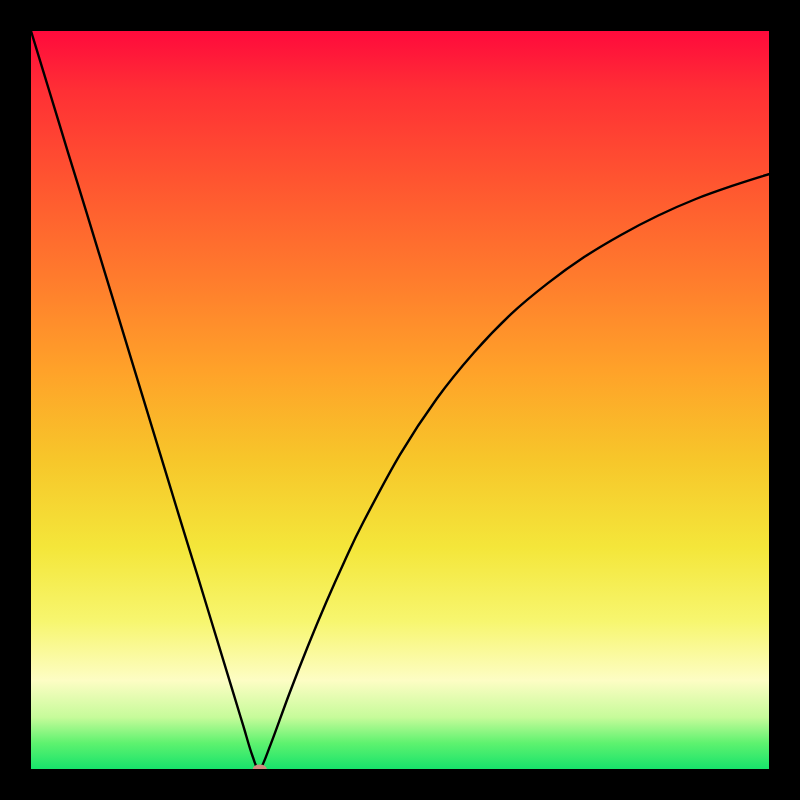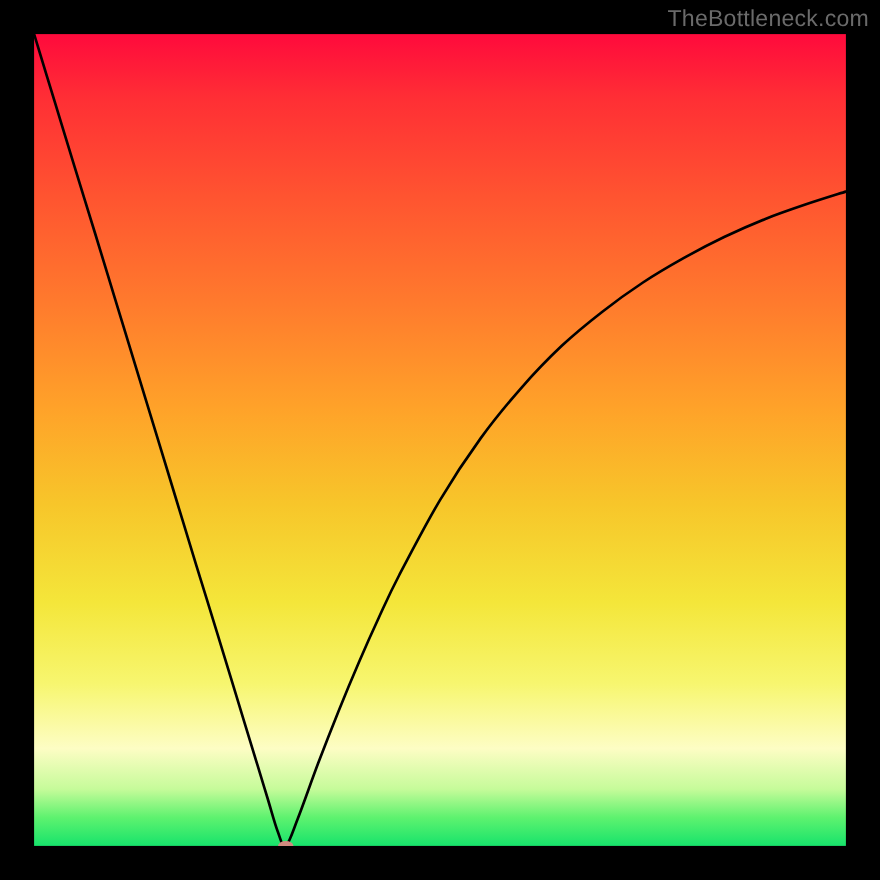--- a/index.html
+++ b/index.html
@@ -62,15 +62,14 @@
 
 <div class="frame">
 
   <div class="plot-area">
     <svg class="curve-svg" viewBox="0 0 738 738" preserveAspectRatio="none">
       <path id="curve-path" fill="none" stroke="#000000" stroke-width="2.4" stroke-linecap="round" d="M 0.00 0.00 C 3.07 10.09, 12.30 40.34, 18.45 60.52 C 24.60 80.69, 30.75 100.98, 36.90 121.03 C 43.05 141.08, 49.20 160.76, 55.35 180.81 C 61.50 200.86, 67.65 221.15, 73.80 241.33 C 79.95 261.50, 86.10 281.67, 92.25 301.84 C 98.40 322.01, 104.55 342.19, 110.70 362.36 C 116.85 382.53, 123.00 402.70, 129.15 422.87 C 135.30 443.05, 141.45 463.34, 147.60 483.39 C 153.75 503.44, 159.90 523.12, 166.05 543.17 C 172.20 563.22, 178.35 583.51, 184.50 603.68 C 190.65 623.86, 198.34 649.07, 202.95 664.20 C 207.56 679.33, 209.10 684.37, 212.17 694.46 C 215.25 704.54, 218.63 717.46, 221.40 724.72 C 224.17 731.97, 225.71 739.97, 228.78 738.00 C 231.85 736.03, 234.93 725.45, 239.85 712.91 C 244.77 700.36, 252.15 678.96, 258.30 662.72 C 264.45 646.49, 270.60 630.74, 276.75 615.49 C 282.90 600.24, 289.05 585.48, 295.20 571.21 C 301.35 556.94, 307.50 543.17, 313.65 529.88 C 319.80 516.60, 322.88 509.22, 332.10 491.51 C 341.33 473.80, 356.70 444.28, 369.00 423.61 C 381.30 402.95, 393.60 384.50, 405.90 367.52 C 418.20 350.55, 430.50 335.79, 442.80 321.77 C 455.10 307.75, 467.40 294.95, 479.70 283.39 C 492.00 271.83, 504.30 261.99, 516.60 252.40 C 528.90 242.80, 541.20 233.95, 553.50 225.83 C 565.80 217.71, 578.10 210.58, 590.40 203.69 C 602.70 196.80, 615.00 190.40, 627.30 184.50 C 639.60 178.60, 651.90 173.18, 664.20 168.26 C 676.50 163.34, 688.80 159.16, 701.10 154.98 C 713.40 150.80, 731.85 145.14, 738.00 143.17"></path>
       <ellipse id="min-marker" rx="7" ry="4.5" cx="228.78" cy="738.00" fill="#d18a7f"></ellipse>
     </svg>
   </div>
 
-  <div class="watermark">TheBottleneck.com</div>
 
 </div>
 
 </body></html>

